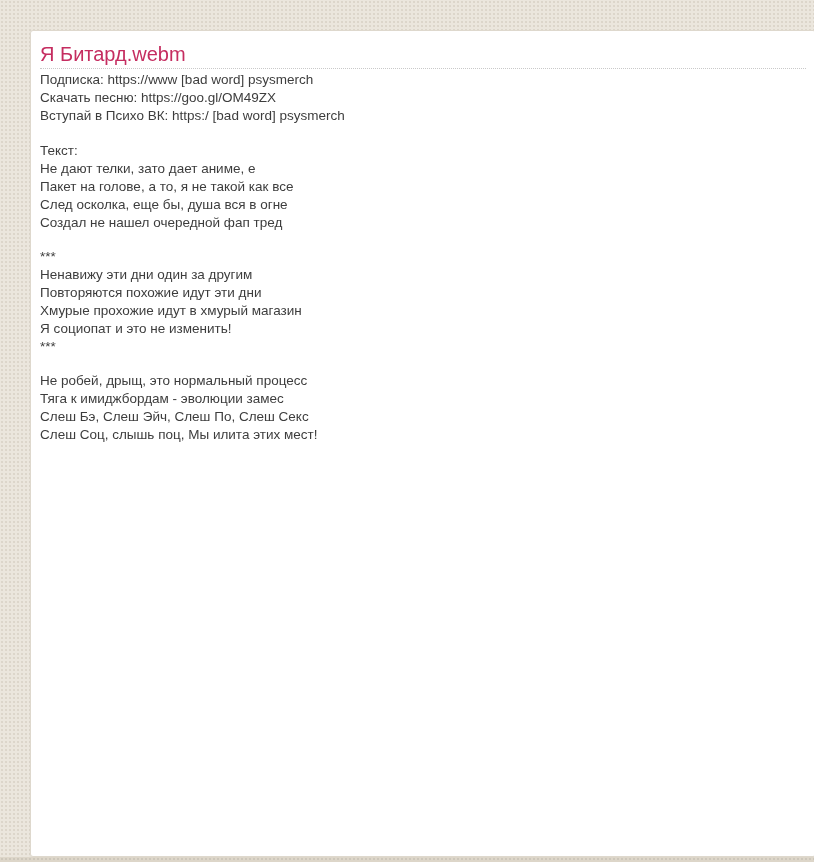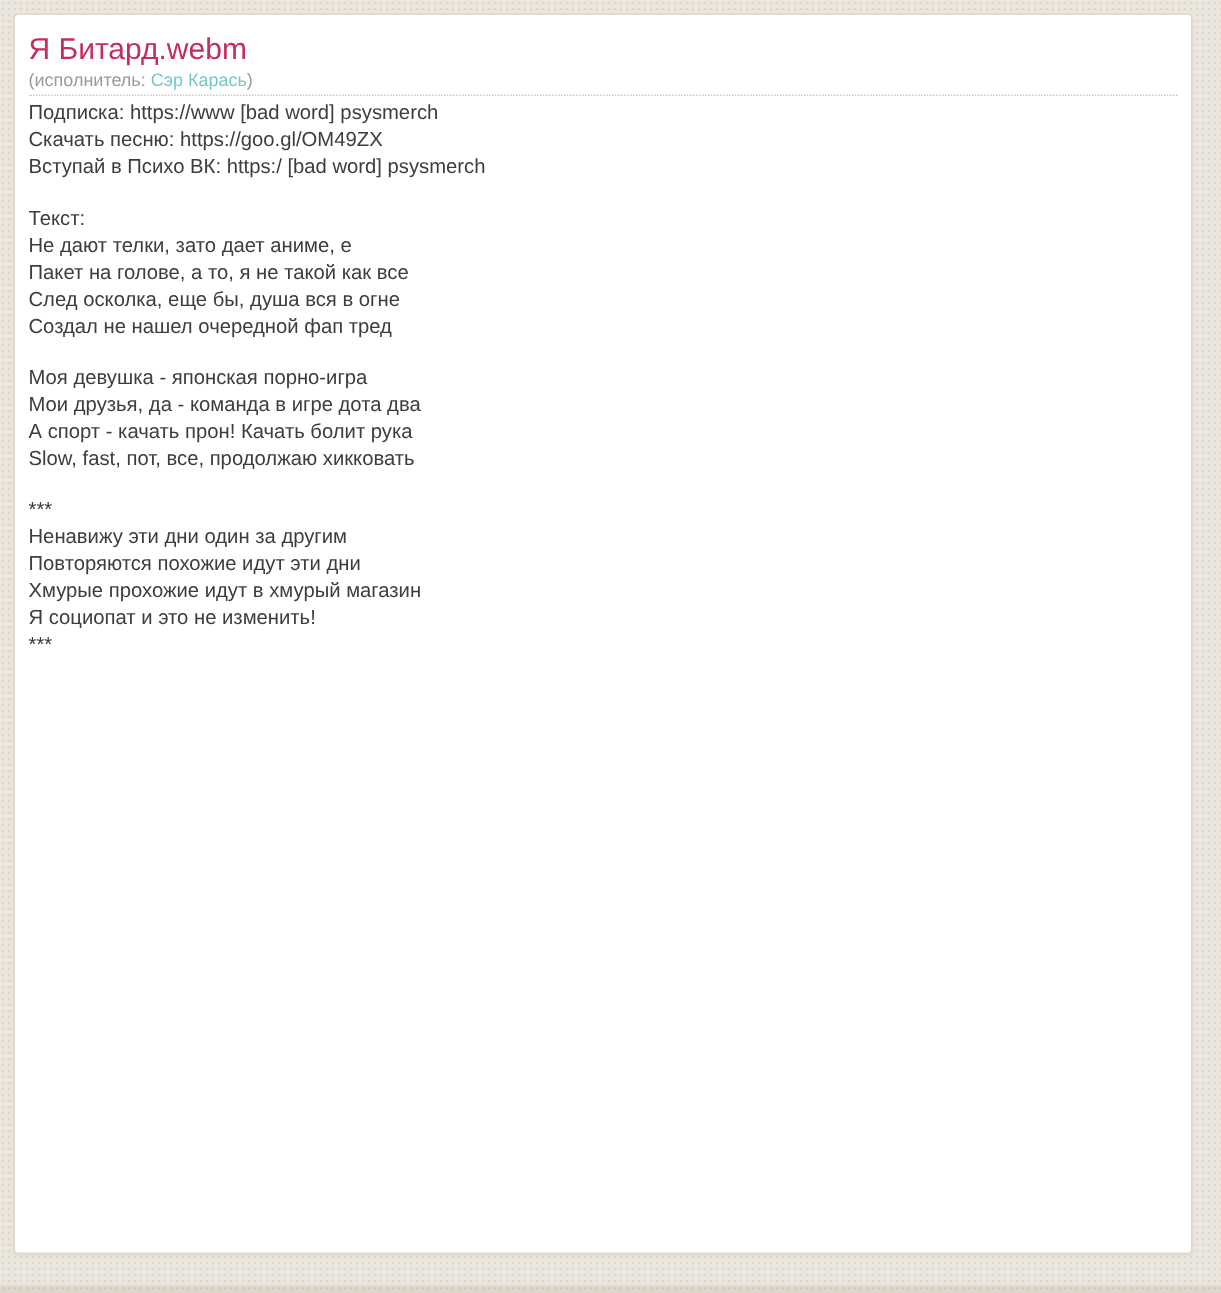--- a/index.html
+++ b/index.html
@@ -13,21 +13,21 @@
     position: relative;
     font-family: "Liberation Sans", "DejaVu Sans", sans-serif;
     background-color: #ebe6dd;
     background-image: radial-gradient(rgba(208,200,187,0.55) 1px, transparent 1px);
     background-size: 4px 4px;
   }
   .page {
     box-sizing: border-box;
     width: 814px;
     height: 862px;
-    padding: 9px;
+    padding: 30px;
   }
   .card {
     box-sizing: border-box;
     width: 786px;
     min-height: 827px;
     background: #ffffff;
     border: 1px solid #ded8cd;
     border-radius: 3px;
     box-shadow: 0 1px 2px rgba(0,0,0,0.05);
     padding: 12px 9px 10px 9px;
@@ -96,50 +96,46 @@
   }
 </style>
 </head>
 <body>
 
 <div class="page">
   <div class="card">
 
     <h1 class="title">Я Битард.webm</h1>
 
-    <div class="artist-row">
-      <span>(исполнитель:</span>
-      <a class="artist-link">Сэр Карась</a><span>)</span>
-    </div>
 
     <div class="sep"></div>
 
     <div class="block promo-links">Подписка: https://www [bad word] psysmerch
 Скачать песню: https://goo.gl/OM49ZX
 Вступай в Психо ВК: https:/ [bad word] psysmerch</div>
 
 
     <div class="block stanza">Текст:
 Не дают телки, зато дает аниме, е
 Пакет на голове, а то, я не такой как все
 След осколка, еще бы, душа вся в огне
 Создал не нашел очередной фап тред</div>
 
-    <div class="block stanza">Моя девушка - японская порно-игра
-Мои друзья, да - команда в игре дота два
-А спорт - качать прон! Качать болит рука
-Slow, fast, пот, все, продолжаю хикковать</div>
 
 
     <div class="block stanza">***
 Ненавижу эти дни один за другим
 Повторяются похожие идут эти дни
 Хмурые прохожие идут в хмурый магазин
 Я социопат и это не изменить!
 ***</div>
 
 
 
+    <div class="block stanza">Не робей, дрыщ, это нормальный процесс
+Тяга к имиджбордам - эволюции замес
+Слеш Бэ, Слеш Эйч, Слеш По, Слеш Секс
+Слеш Соц, слышь поц, Мы илита этих мест!</div>
 
   </div>
 </div>
 
 <div class="bottom-strip"></div>
 
 </body></html>

